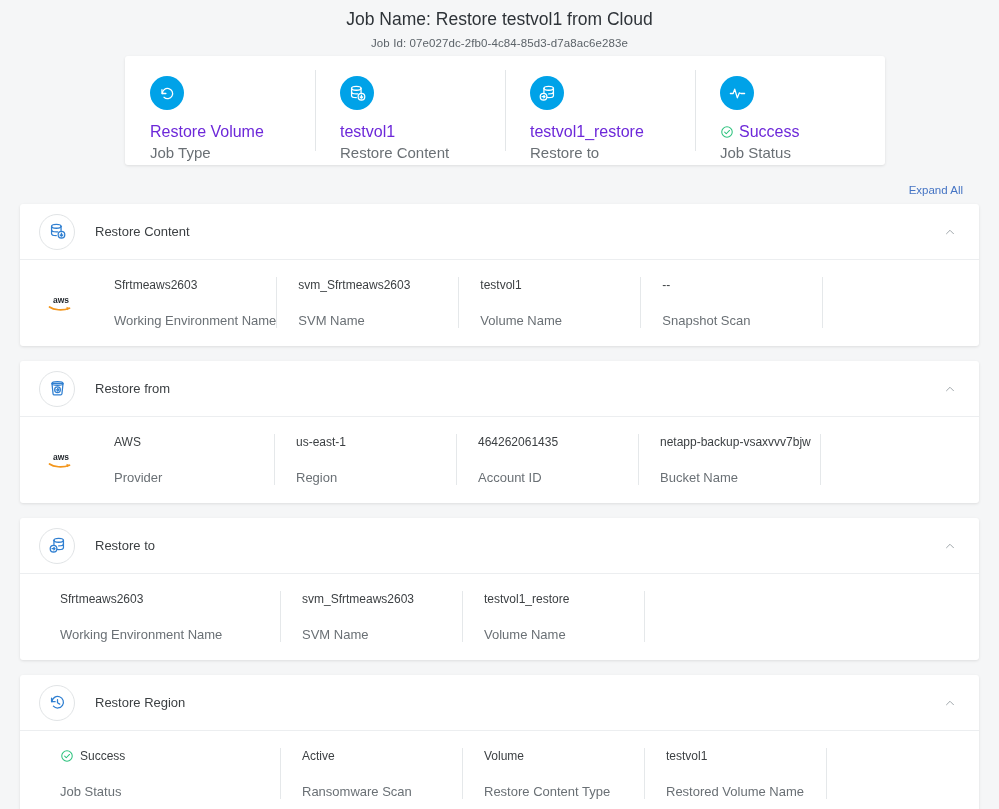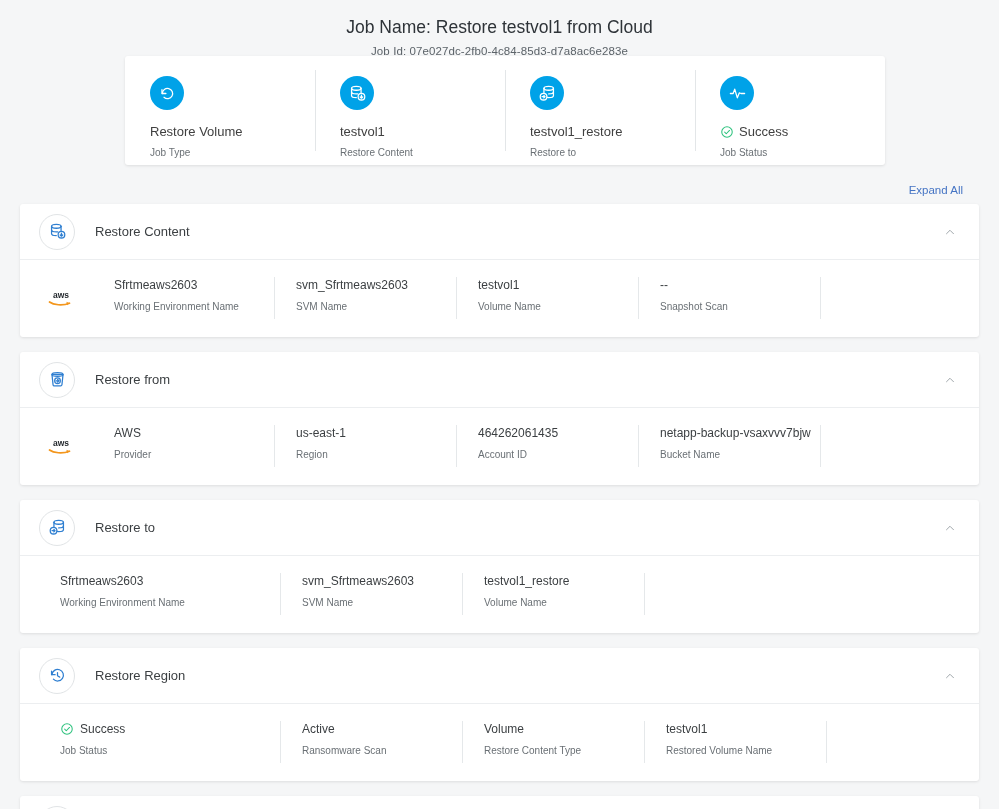--- a/index.html
+++ b/index.html
@@ -12,21 +12,21 @@
     overflow: hidden;
   }
 
   
   .page-header { width: 100%; text-align: center; padding-top: 0px; }
   .job-name {
     font-size: 17.5px;
     color: #2e3338;
     font-weight: 400;
     line-height: 22px;
-    padding-top: 16px;
+    padding-top: 8px;
   }
   .job-id {
     font-size: 11.5px;
     color: #5c6369;
     margin-top: 7px;
     letter-spacing: .1px;
   }
 
   
   .summary-card {
@@ -55,29 +55,29 @@
   }
   .sum-icon {
     width: 34px; height: 34px;
     border-radius: 50%;
     background: #00a2e8;
     display: flex; align-items: center; justify-content: center;
     margin-bottom: 14px;
   }
   .sum-icon svg { display: block; }
   .sum-value {
-    font-size: 13px;
-    color: #404040;
+    font-size: 16px;
+    color: #6d28d9;
     line-height: 16px;
     display: flex;
     align-items: center;
     gap: 5px;
   }
   .sum-label {
-    font-size: 10px;
+    font-size: 15px;
     color: #6a7075;
     margin-top: 5px;
     line-height: 15px;
   }
 
   
   .expand-all-row {
     position: absolute;
     top: 184px;
     right: 36px;
@@ -162,23 +162,23 @@
   .field-value {
     font-size: 12px;
     color: #3b3f42;
     line-height: 16px;
     display: flex;
     align-items: center;
     gap: 6px;
     white-space: nowrap;
   }
   .field-label {
-    font-size: 10px;
+    font-size: 13px;
     color: #6a7075;
-    margin-top: 6px;
+    margin-top: 20px;
     line-height: 15px;
     white-space: nowrap;
   }
   .wide-182 { flex: 0 0 182px; }
   .wide-180 { flex: 0 0 180px; }
 
   svg { shape-rendering: geometricPrecision; }
 </style>
 </head>
 <body>

